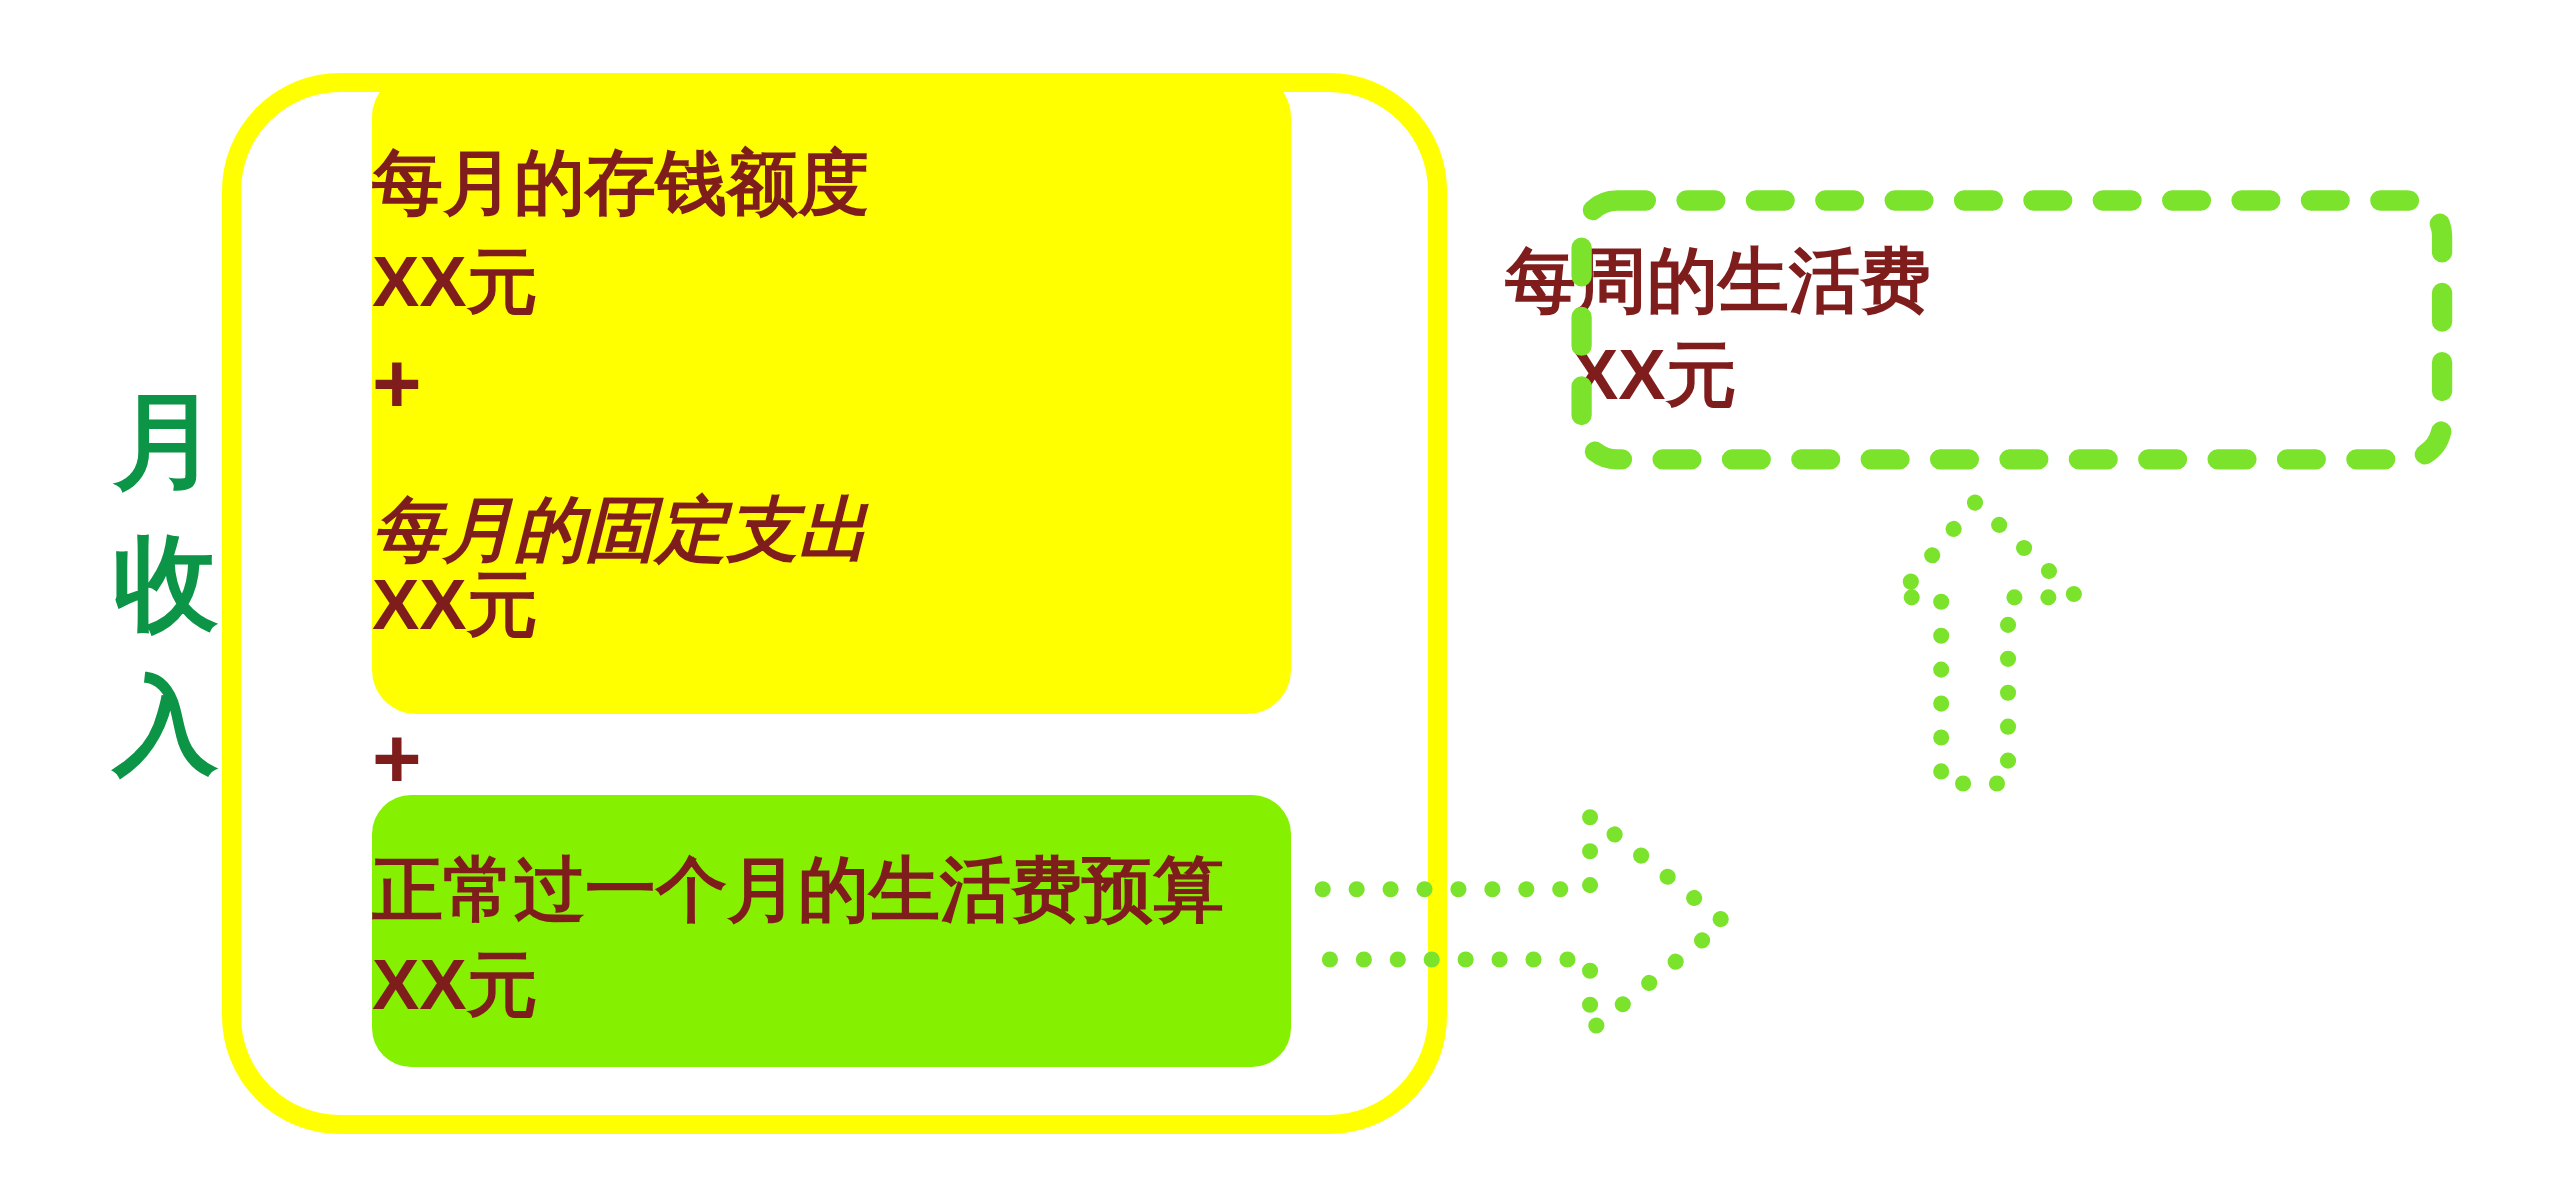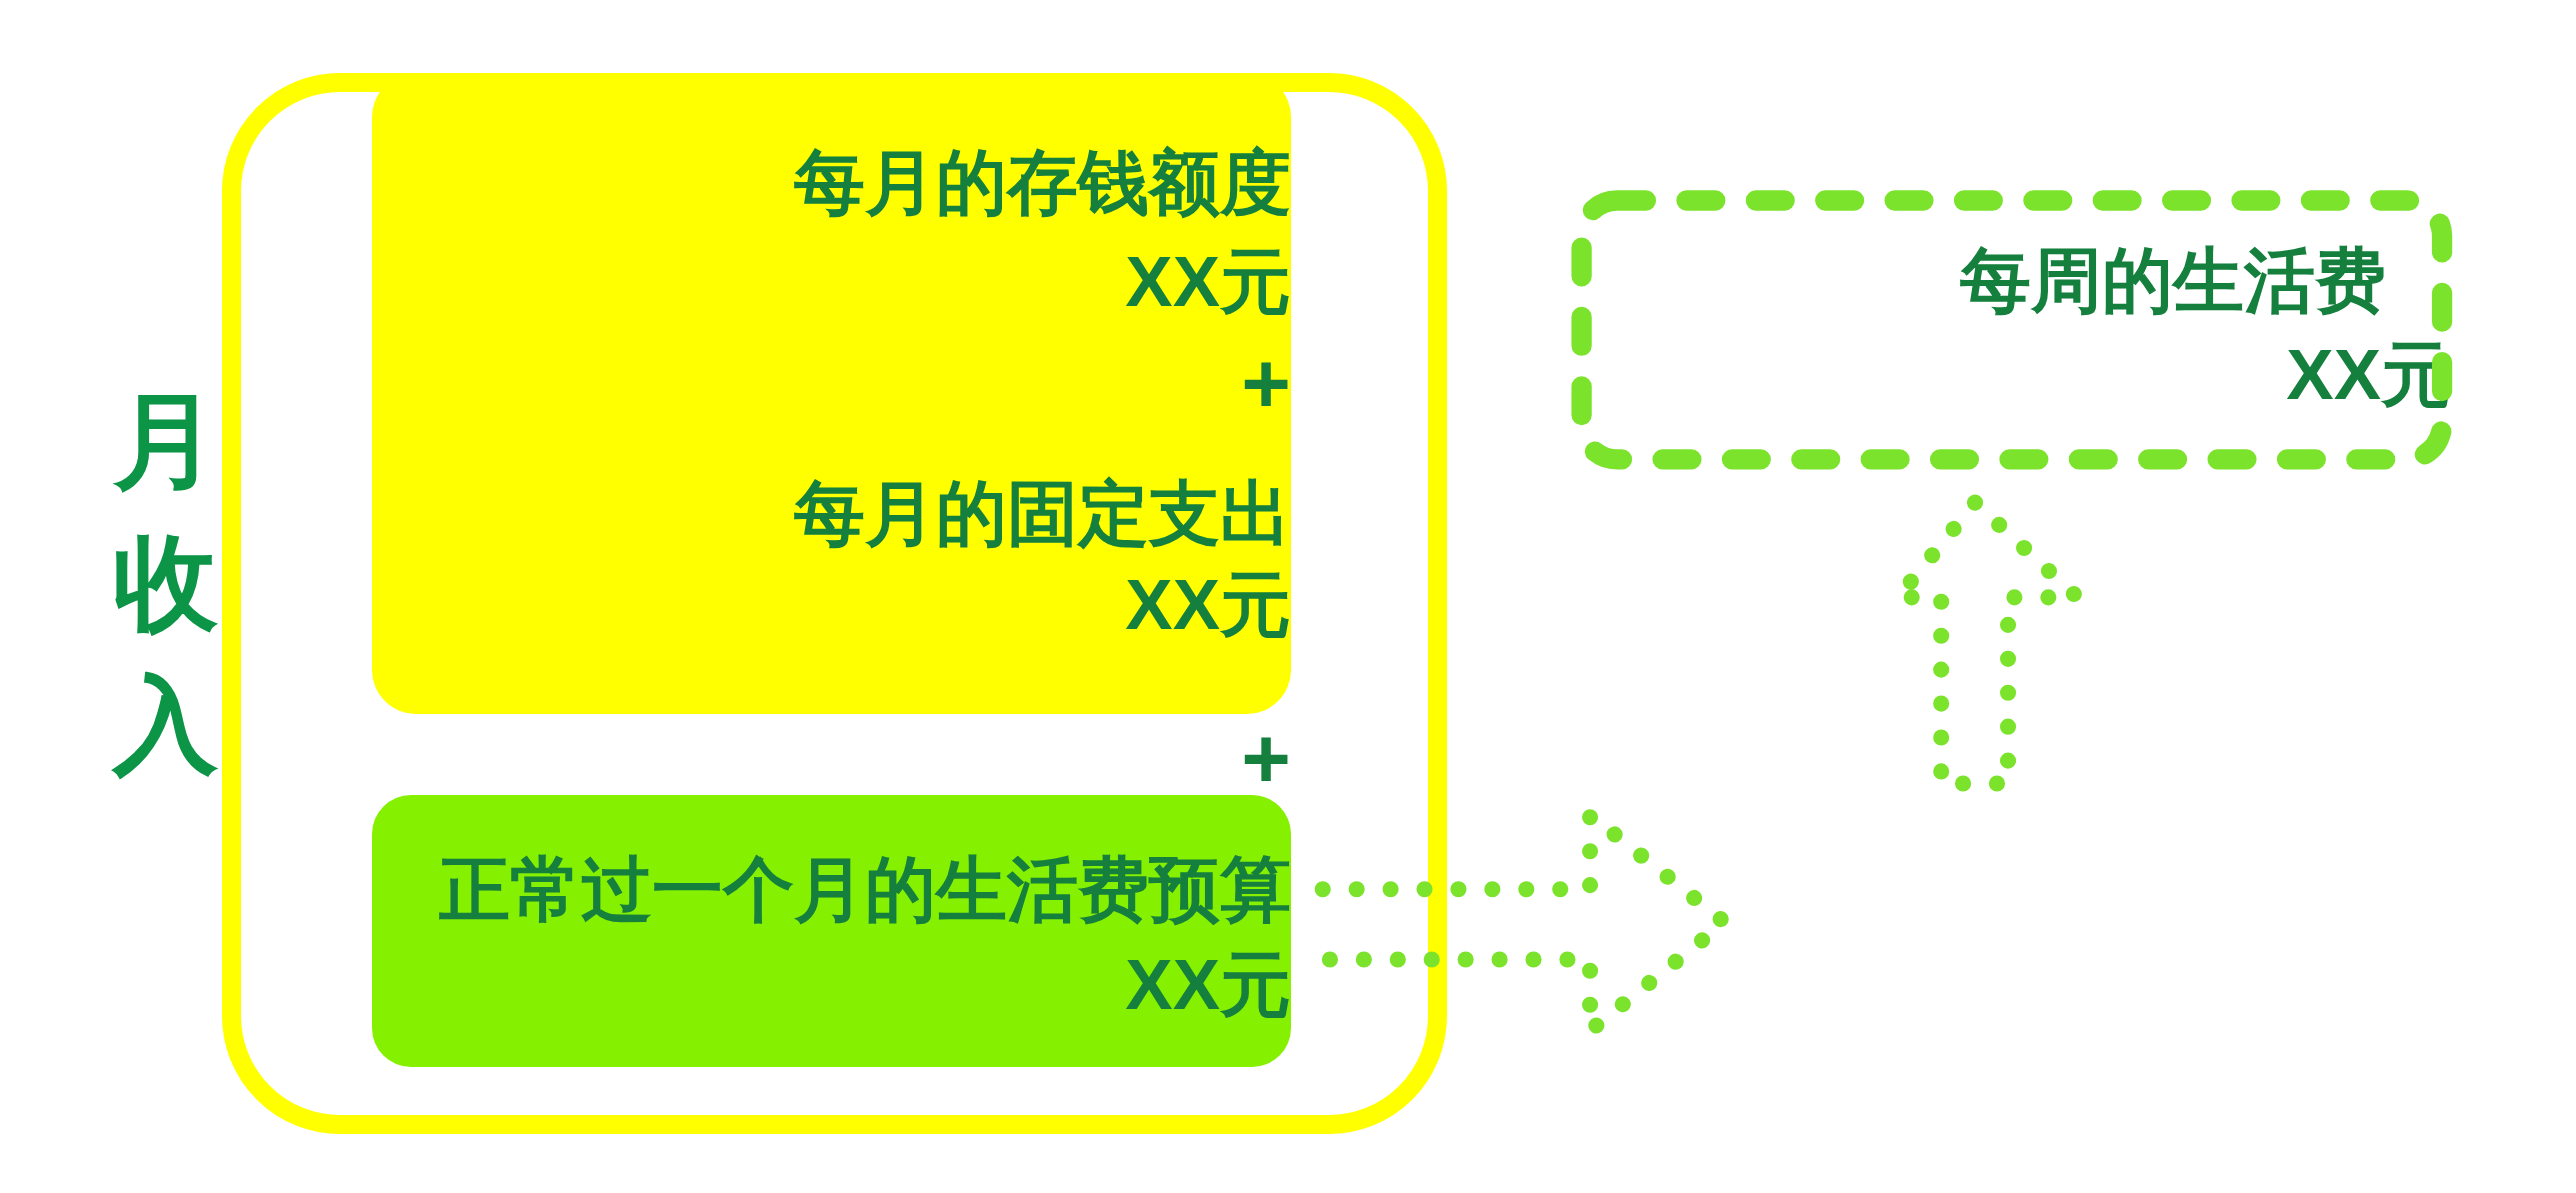--- a/index.html
+++ b/index.html
@@ -20,27 +20,27 @@
     position:absolute;left:102px;top:370px;width:127px;
     display:flex;flex-direction:column;align-items:center;
     font-size:105px;line-height:142px;color:#0C9447;text-align:center;
   }
   
   .box{position:absolute;left:372px;width:919px;box-sizing:border-box;}
   .yellow-box{top:73px;height:641px;background:#FFFF00;border-radius:44px;}
   .green-box{top:795px;height:272px;background:#85F000;border-radius:39px;}
   
   .txt{
-    position:absolute;left:372px;width:919px;text-align:right;
-    font-size:71px;line-height:102px;color:#15803d;white-space:nowrap;
+    position:absolute;left:372px;width:919px;text-align:left;
+    font-size:71px;line-height:102px;color:#7f1d1d;white-space:nowrap;
   }
   .t-savings-label{top:132px;}
   .t-savings-value{top:231px;}
   .t-plus-inner{top:333px;font-size:85px;}
-  .t-fixed-label{top:463px;}
+  .t-fixed-label{top:479px;font-style:italic;}
   .t-fixed-value{top:554px;}
   .t-plus-outer{top:708px;font-size:85px;}
   .t-living-label{top:839px;}
   .t-living-value{top:934px;}
   
   .t-weekly-label{left:1505px;width:881px;top:230px;}
   .t-weekly-value{left:1571px;width:881px;top:324px;}
   
   .divide-expr{
     position:absolute;left:1811px;top:907px;font-size:135px;line-height:161px;

